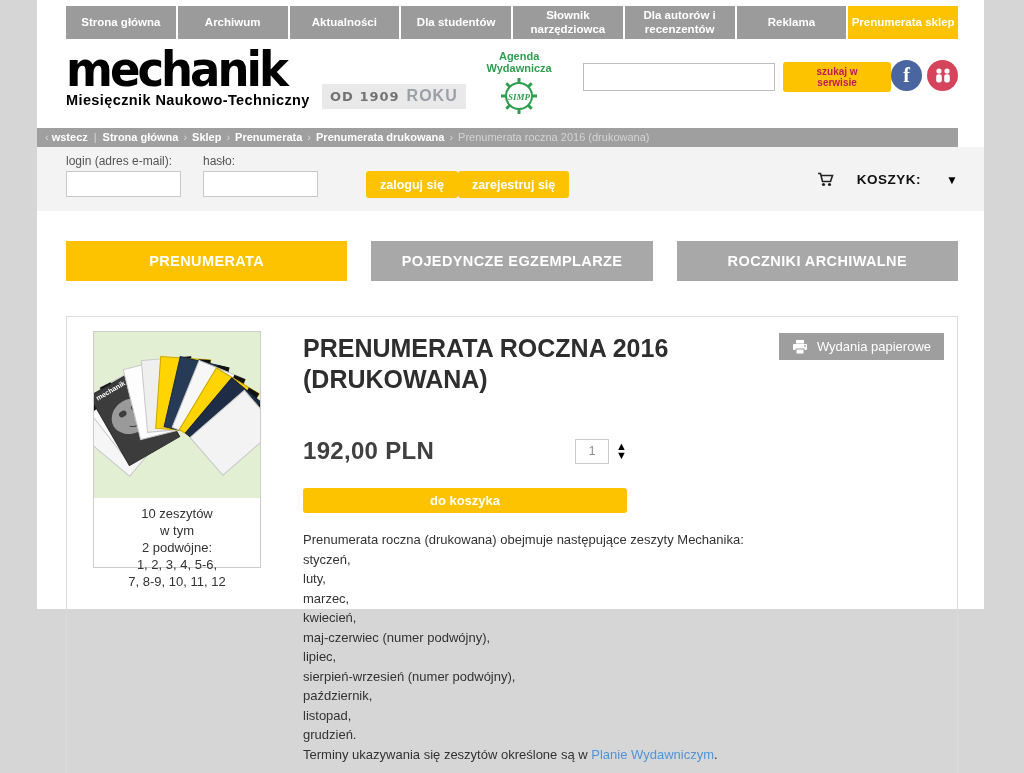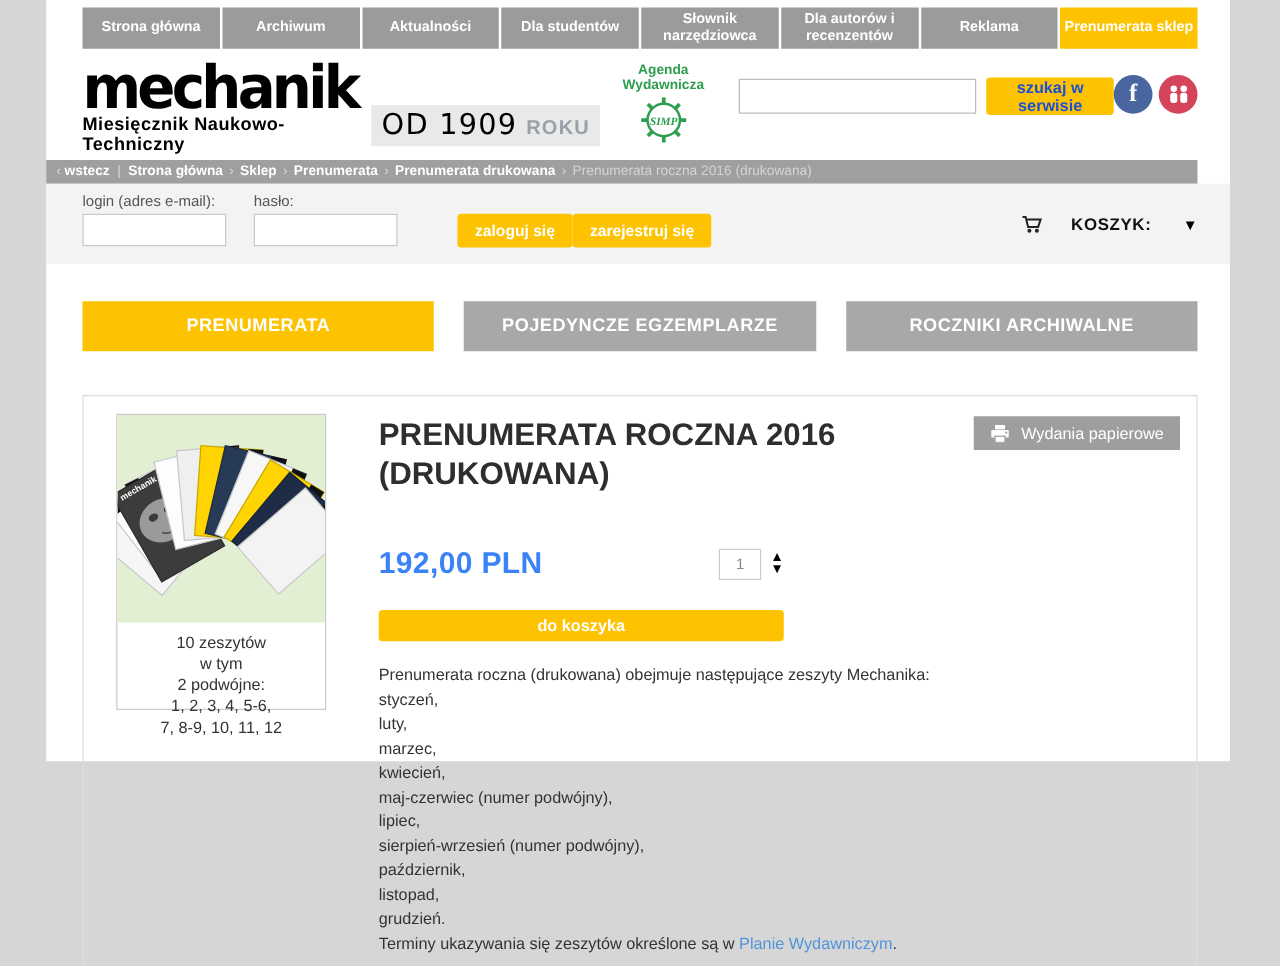--- a/index.html
+++ b/index.html
@@ -27,30 +27,30 @@
   .logo-word{
     font-weight:bold;font-size:45px;line-height:42px;color:#000;
     letter-spacing:-3px;transform:scaleY(1.06);transform-origin:left top;
     font-family:"DejaVu Sans",sans-serif;
   }
   .logo-sub{font-size:14.5px;font-weight:bold;color:#000;letter-spacing:.4px;margin-top:2px;}
   .since-badge{
     background:#e9e9e9;margin:36px 0 0 8px;padding:3px 8px 4px;white-space:nowrap;
     display:flex;align-items:baseline;gap:7px;
   }
-  .since-od{font-weight:normal;font-size:23px;color:#000000;letter-spacing:1px;font-family:"DejaVu Sans",sans-serif;}
+  .since-od{font-weight:bold;font-size:13px;color:#737373;letter-spacing:1px;font-family:"DejaVu Sans",sans-serif;}
   .since-roku{font-weight:bold;font-size:16px;color:#9aa0a8;letter-spacing:1px;}
   .agenda{margin:2px 0 0 18px;text-align:center;width:72px;}
   .agenda-label{color:#2e9e4f;font-weight:bold;font-size:11px;line-height:12px;}
   .agenda svg{margin-top:2px;}
   .search-area{display:flex;align-items:center;margin:14px 0 0 28px;gap:8px;}
   .search-input{width:182px;height:26px;border:1px solid #bdbdbd;outline:none;padding:0 6px;font-size:13px;}
   .search-btn{
-    height:30px;background:#fdc300;border:none;border-radius:3px;color:#1d4ed8;
-    font-weight:bold;font-size:13px;padding:0 13px;cursor:pointer;
+    height:30px;background:#fdc300;border:none;border-radius:3px;color:#be185d;
+    font-weight:bold;font-size:10px;padding:0 13px;cursor:pointer;
   }
   .socials{margin:12px 0 0 auto;display:flex;gap:5px;}
   .soc{width:31px;height:31px;border-radius:50%;display:flex;align-items:center;justify-content:center;cursor:pointer;}
   .soc.fb{background:#4a66a0;color:#fff;font-weight:bold;font-size:20px;font-family:"Liberation Serif",serif;}
   .soc.nk{background:#d6445c;}
 
   
   .breadcrumb{
     margin:4px 26px 0 0;background:#9f9f9f;color:#fff;font-size:11px;height:19px;
     line-height:19px;padding-left:8px;white-space:nowrap;overflow:hidden;
@@ -93,21 +93,21 @@
   .caption{padding-top:7px;text-align:center;font-size:13px;color:#333;line-height:17px;}
 
   .main{flex:1;min-width:0;}
   .main-header{display:flex;justify-content:space-between;align-items:flex-start;}
   .title{font-size:25px;font-weight:bold;color:#2e2e2e;line-height:31px;max-width:390px;margin-top:2px;}
   .paper-btn{
     background:#9e9e9e;color:#fff;font-size:13px;height:27px;border:none;
     display:flex;align-items:center;gap:9px;padding:0 13px;cursor:pointer;margin-top:2px;
   }
   .price-row{display:flex;justify-content:space-between;align-items:center;width:324px;margin-top:42px;}
-  .price{font-size:24px;font-weight:bold;color:#3b82f6;letter-spacing:.3px;}
+  .price{font-size:24px;font-weight:bold;color:#404040;letter-spacing:.3px;}
   .qty{display:flex;align-items:center;gap:7px;}
   .qty input{width:28px;height:21px;border:1px solid #ccc;text-align:center;font-size:12px;color:#888;outline:none;}
   .spinner{display:flex;flex-direction:column;line-height:9px;font-size:11px;color:#000;}
   .spinner span{cursor:pointer;}
   .add-btn{
     width:324px;height:25px;background:#fdc300;border:none;border-radius:3px;color:#fff;
     font-weight:bold;font-size:13px;margin-top:23px;cursor:pointer;
   }
   .desc{margin-top:17px;font-size:13px;color:#333;line-height:19.5px;}
   .desc a{color:#5194d8;cursor:pointer;}

